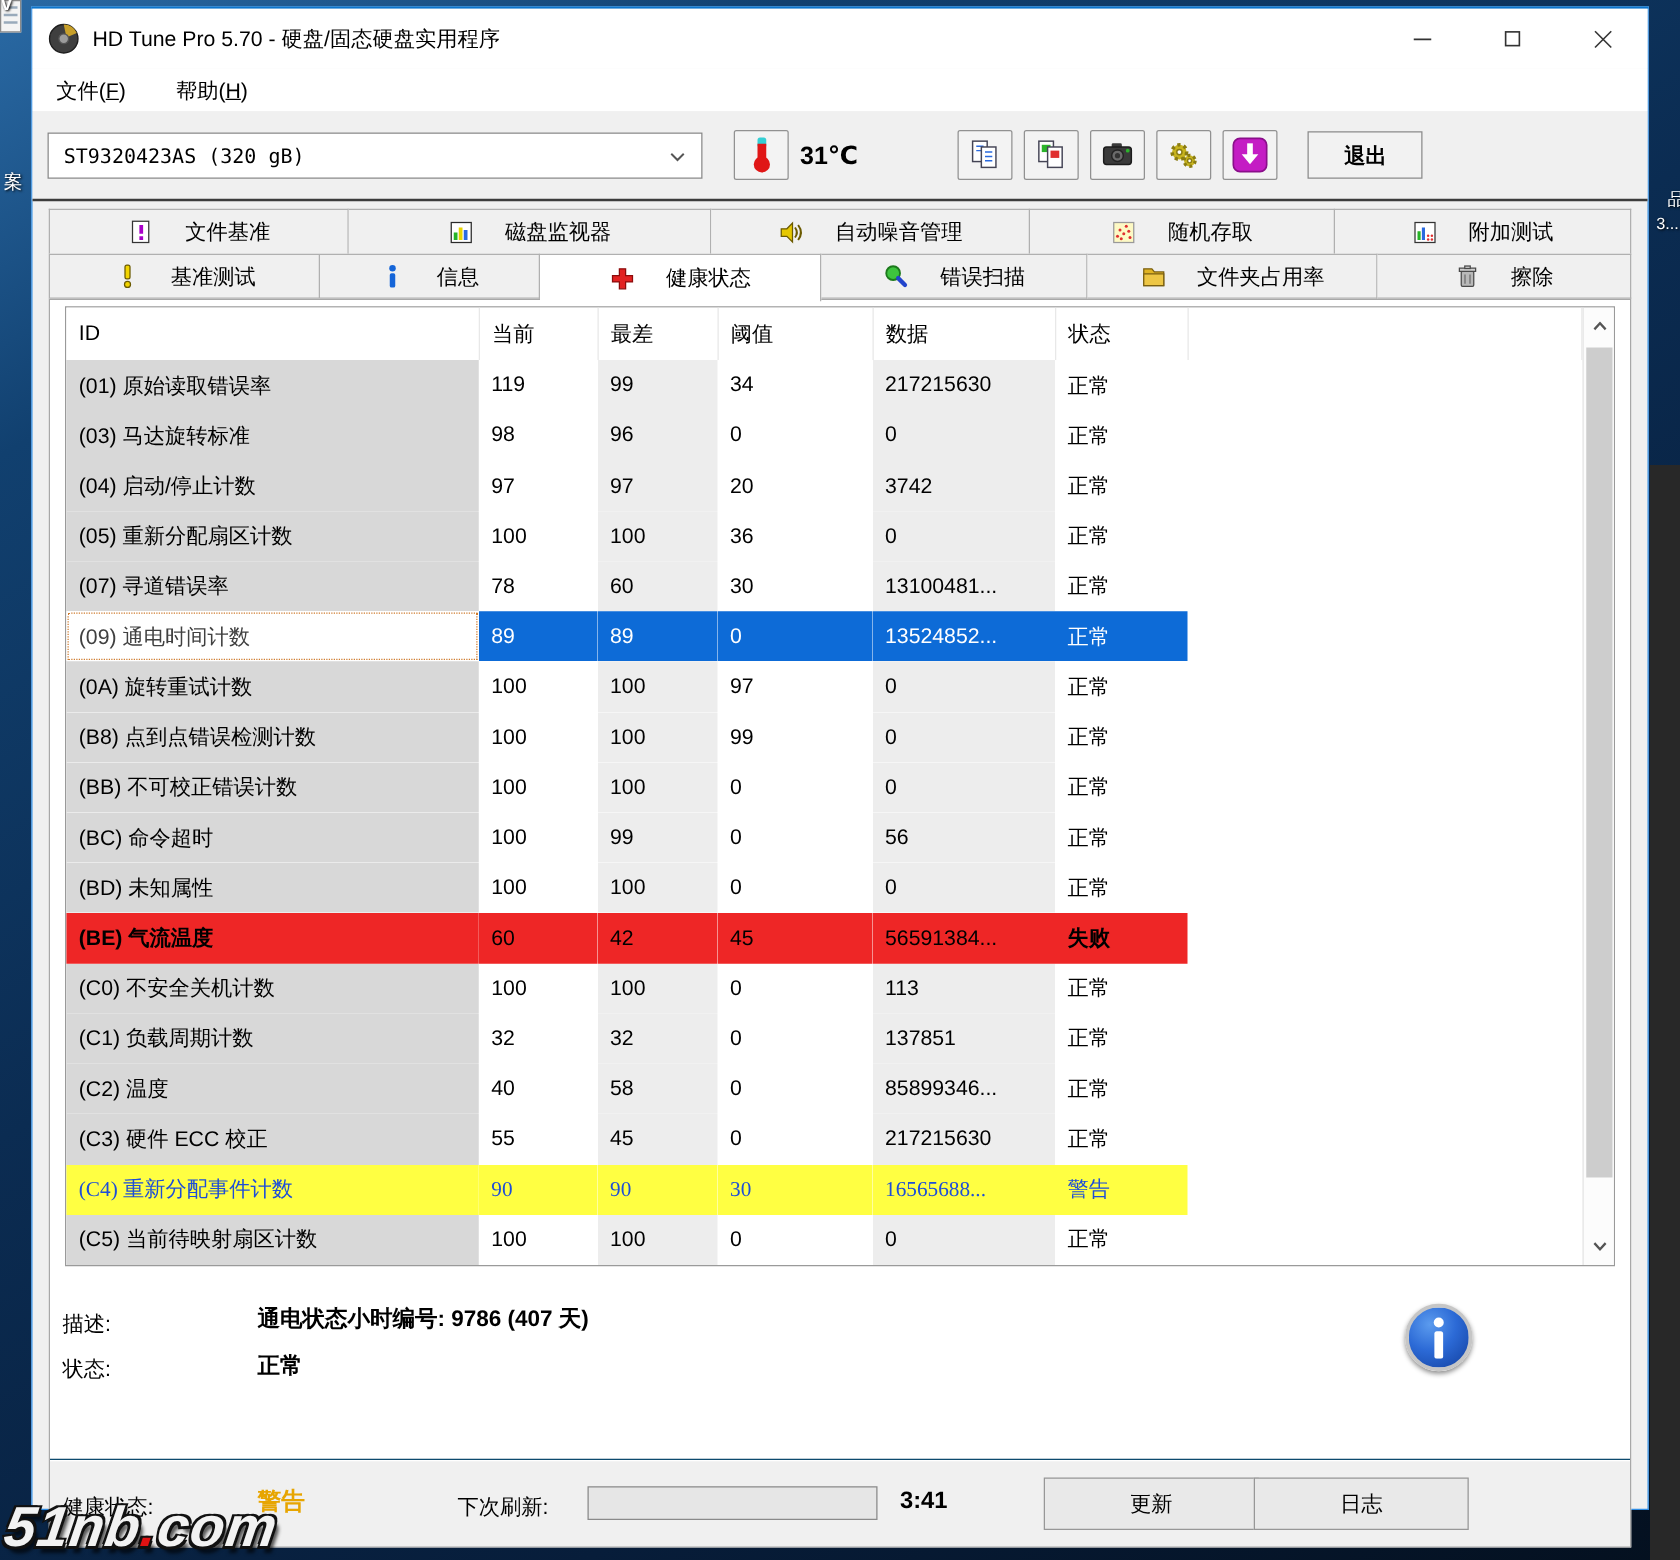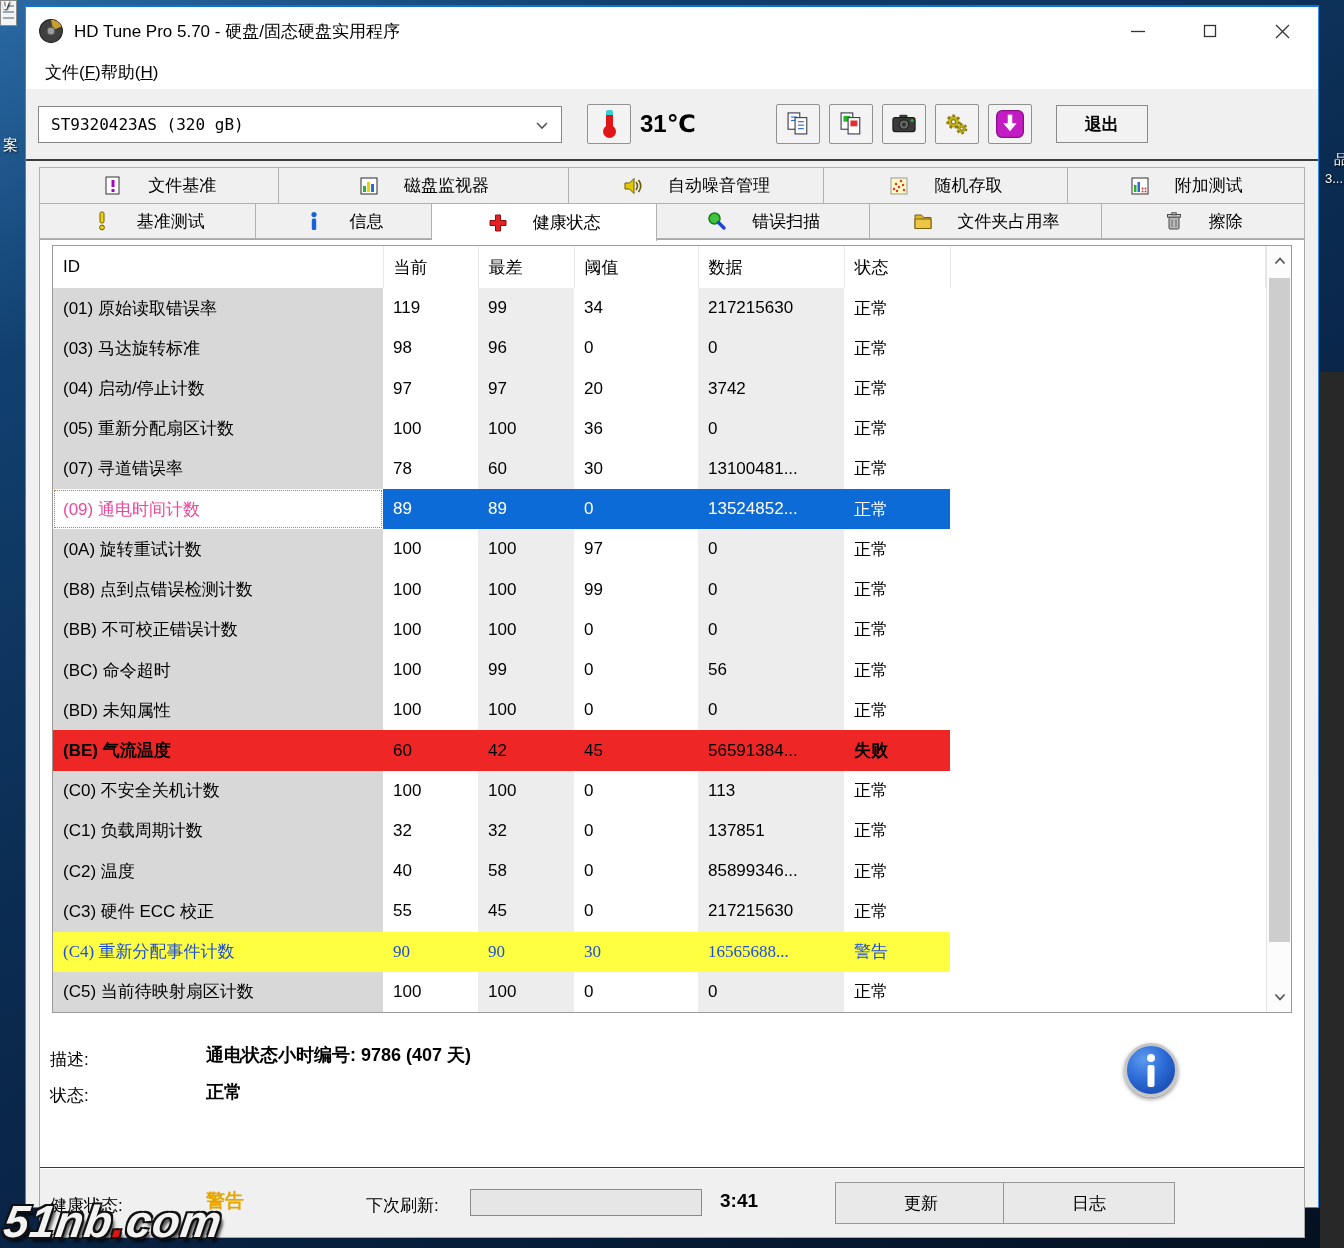--- a/index.html
+++ b/index.html
@@ -27,35 +27,35 @@
   
   .window { position:absolute; left:25px; top:5px; width:1294px; height:1203px;
     background:#f0f0f0; display:flex; flex-direction:column;
     border:1px solid #2f8de4; border-top:2px solid #0c74cc; }
   .titlebar { height:48px; background:#fff; display:flex; align-items:center; padding:0 0 0 12px; flex:none; }
   .titlebar .app-icon { width:26px; height:26px; margin-right:10px; flex:none; }
   .title-text { font-size:17px; }
   .win-controls { margin-left:auto; display:flex; height:100%; }
   .win-btn { width:72px; height:100%; display:flex; align-items:center; justify-content:center; }
   
-  .menubar { height:34px; background:#fff; display:flex; align-items:center; padding-left:19px; font-size:17px; flex:none; }
+  .menubar { height:34px; background:#fff; display:flex; align-items:center; padding-left:19px; gap:40px; font-size:17px; flex:none; }
   .menu-item .u { text-decoration:underline; }
   
   .toolbar { height:72px; background:#f0f0f0; border-bottom:2px solid #3c3c3c; display:flex; align-items:center; padding:0 8px; flex:none; }
   .drive-select { width:524px; height:37px; margin-left:4px; background:#fff; border:1px solid #868686;
     display:flex; align-items:center; padding:0 12px; font-family:"DejaVu Sans Mono", monospace; font-size:16px; }
   .drive-select .chev { margin-left:auto; }
   .tool-btn { width:44px; height:40px; background:#f3f3f3; border:1px solid #919191; border-radius:2px;
     display:flex; align-items:center; justify-content:center; }
   .thermo-btn { margin-left:25px; }
   .thermo { position:relative; width:16px; height:28px; }
   .thermo .cap { position:absolute; left:5px; top:0; width:7px; height:7px; background:#35cfd4; border-radius:2px 2px 0 0; }
   .thermo .stem { position:absolute; left:5px; top:5px; width:7px; height:15px; background:#e01616; }
   .thermo .bulb { position:absolute; left:2px; bottom:0; width:13px; height:13px; background:#e01616; border-radius:50%; }
-  .temp-label { margin-left:9px; font-size:24px; font-weight:bold; }
+  .temp-label { margin-left:9px; font-size:20px; font-weight:bold; }
   .tool-group { margin-left:80px; display:flex; gap:9px; }
   .exit-btn { margin-left:24px; width:92px; height:38px; background:#f2f2f2; border:1px solid #8a8a8a;
     font-size:17px; display:flex; align-items:center; justify-content:center;font-weight:bold; }
   
   .tabs { margin:6px 13px 0 13px; flex:none; position:relative; z-index:2; }
   .tabrow { display:flex; height:36px; }
   .tab { border:1px solid #b0b0b0; background:#f0f0f0; display:flex; align-items:center; justify-content:center;
     gap:24px; font-size:17px; overflow:hidden; white-space:nowrap; }
   .tab + .tab { border-left:none; }
   .tabrow1 .tab { border-bottom:none; }
@@ -63,21 +63,21 @@
   .tab-icon { display:flex; align-items:center; }
   
   .panel { flex:1; margin:0 13px 8px 13px; background:#fff; border:1px solid #a8a8a8; display:flex; flex-direction:column; position:relative; z-index:1;gap:16px; }
   .table-wrap { margin:5px 12px 0 12px; border:1px solid #9a9a9a; height:768px; display:flex; overflow:hidden; flex:none; }
   table { border-collapse:collapse; table-layout:fixed; width:1213px; font-size:17px; flex:none; }
   th { height:42px; font-weight:normal; text-align:left; padding:0 10px; border-right:1px solid #e8e8e8; background:#fff; }
   td { height:37px; padding:0 10px; overflow:hidden; white-space:nowrap; }
   td.c-id { background:#d8d8d8; }
   td.c-worst, td.c-data { background:#ededed; }
   tr.hl-selected td { background:#0d6bd7; color:#fff; }
-  tr.hl-selected td.c-id { background:#fff; color:#ec4899; outline:1px dotted #cf7c2f; outline-offset:-2px; }
+  tr.hl-selected td.c-id { background:#fff; color:#404040; outline:1px dotted #cf7c2f; outline-offset:-2px; }
   tr.hl-error td { background:#ee2626; color:#000; }
   tr.hl-error td.c-id, tr.hl-error td.c-status { font-weight:bold; }
   tr.hl-warning td { background:#ffff42; color:#1d4ed8;font-family:Liberation Serif, serif; }
   tr.hl-selected td.c-fill, tr.hl-error td.c-fill, tr.hl-warning td.c-fill { background:#fff; }
   
   .vscroll { width:26px; margin-left:auto; background:#fcfcfc; border-left:1px solid #e4e4e4; display:flex; flex-direction:column; flex:none; }
   .vs-btn { height:30px; display:flex; align-items:center; justify-content:center; flex:none; }
   .vs-thumb { flex:1; margin:2px 2px 40px 2px; background:#cdcdcd; }
   
   .details { height:122px; position:relative; flex:none; font-size:17px; }

